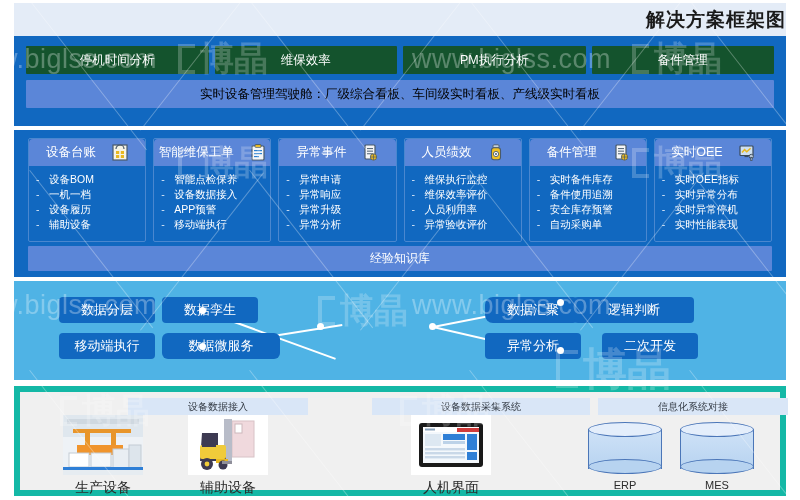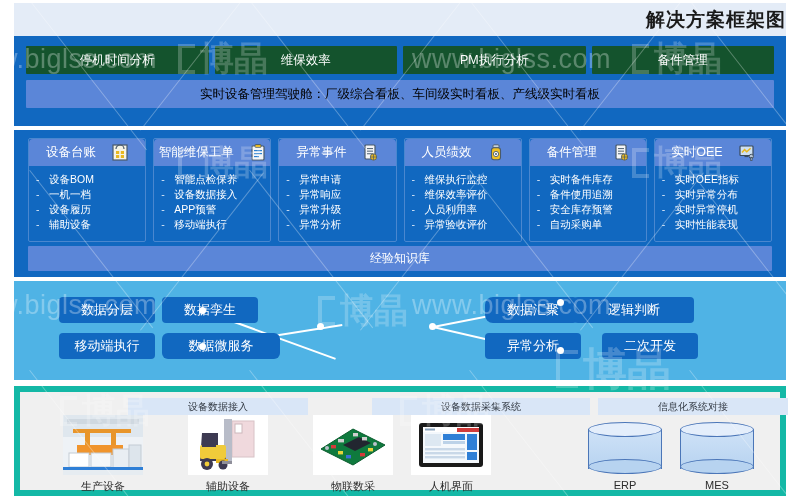--- a/index.html
+++ b/index.html
@@ -233,21 +233,21 @@
     z-index: 3;
   }
   .dev .pic {
     width: 80px; height: 60px;
     background: #ffffff;
     display: flex; align-items: center; justify-content: center;
     overflow: hidden;
   }
   .dev .cap {
     margin-top: 4px;
-    font-size: 11px; color: #2b2b2b;
+    font-size: 14px; color: #2b2b2b;
     white-space: nowrap;
   }
   .dbcyl {
     position: absolute;
     width: 74px; height: 52px;
     z-index: 3;
   }
   .dbcyl .b {
     position: absolute; left: 0; top: 7px;
     width: 74px; height: 40px;
@@ -562,41 +562,20 @@
           <rect x="28" y="44" width="12" height="4" fill="#e8b820"></rect>
           <circle cx="19" cy="49" r="6" fill="#3d3a52"></circle>
           <circle cx="19" cy="49" r="2.4" fill="#f0cb3a"></circle>
           <circle cx="35" cy="50" r="4.5" fill="#3d3a52"></circle>
           <rect x="34" y="46" width="10" height="3" fill="#8f8f9a"></rect>
         </svg>
       </div>
       <div class="cap">辅助设备</div>
     </div>
 
-    <div class="dev" style="left:290px; top:23px;">
-      <div class="pic">
-        <svg viewBox="0 0 80 60" width="80" height="60">
-          <rect width="80" height="60" fill="#ffffff"></rect>
-          <path d="M8 34 L40 14 L72 30 L40 50 Z" fill="#0f7a3e"></path>
-          <path d="M8 34 L40 14 L72 30 L40 50 Z" fill="none" stroke="#0a5c2e" stroke-width="1"></path>
-          <path d="M30 30 L46 22 L58 28 L42 36 Z" fill="#222630"></path>
-          <rect x="18" y="30" width="5" height="3.4" fill="#d43b3b"></rect>
-          <rect x="25" y="36" width="5" height="3.4" fill="#e8d43b"></rect>
-          <rect x="33" y="40" width="5" height="3.4" fill="#3b6fd4"></rect>
-          <rect x="47" y="38" width="5" height="3.4" fill="#d43b3b"></rect>
-          <rect x="55" y="33" width="5" height="3.4" fill="#e8d43b"></rect>
-          <rect x="49" y="22" width="5" height="3.4" fill="#cfcfcf"></rect>
-          <rect x="40" y="18" width="5" height="3.4" fill="#cfcfcf"></rect>
-          <rect x="25" y="24" width="6" height="3.4" fill="#cfcfcf"></rect>
-          <circle cx="62" cy="29" r="2" fill="#b9c2cb"></circle>
-          <circle cx="14" cy="33" r="2" fill="#b9c2cb"></circle>
-        </svg>
-      </div>
-      <div class="cap">物联数采</div>
-    </div>
 
     <div class="dev" style="left:388px; top:23px;">
       <div class="pic">
         <svg viewBox="0 0 80 60" width="80" height="60">
           <rect width="80" height="60" fill="#ffffff"></rect>
           <rect x="8" y="8" width="64" height="44" rx="3" fill="#1a1a1a"></rect>
           <rect x="12" y="12" width="56" height="36" fill="#f4f8fc"></rect>
           <rect x="12" y="12" width="56" height="5" fill="#ffffff"></rect>
           <rect x="14" y="13.5" width="10" height="2" fill="#8aa4bd"></rect>
           <rect x="46" y="13" width="22" height="4" fill="#d03b3b"></rect>

